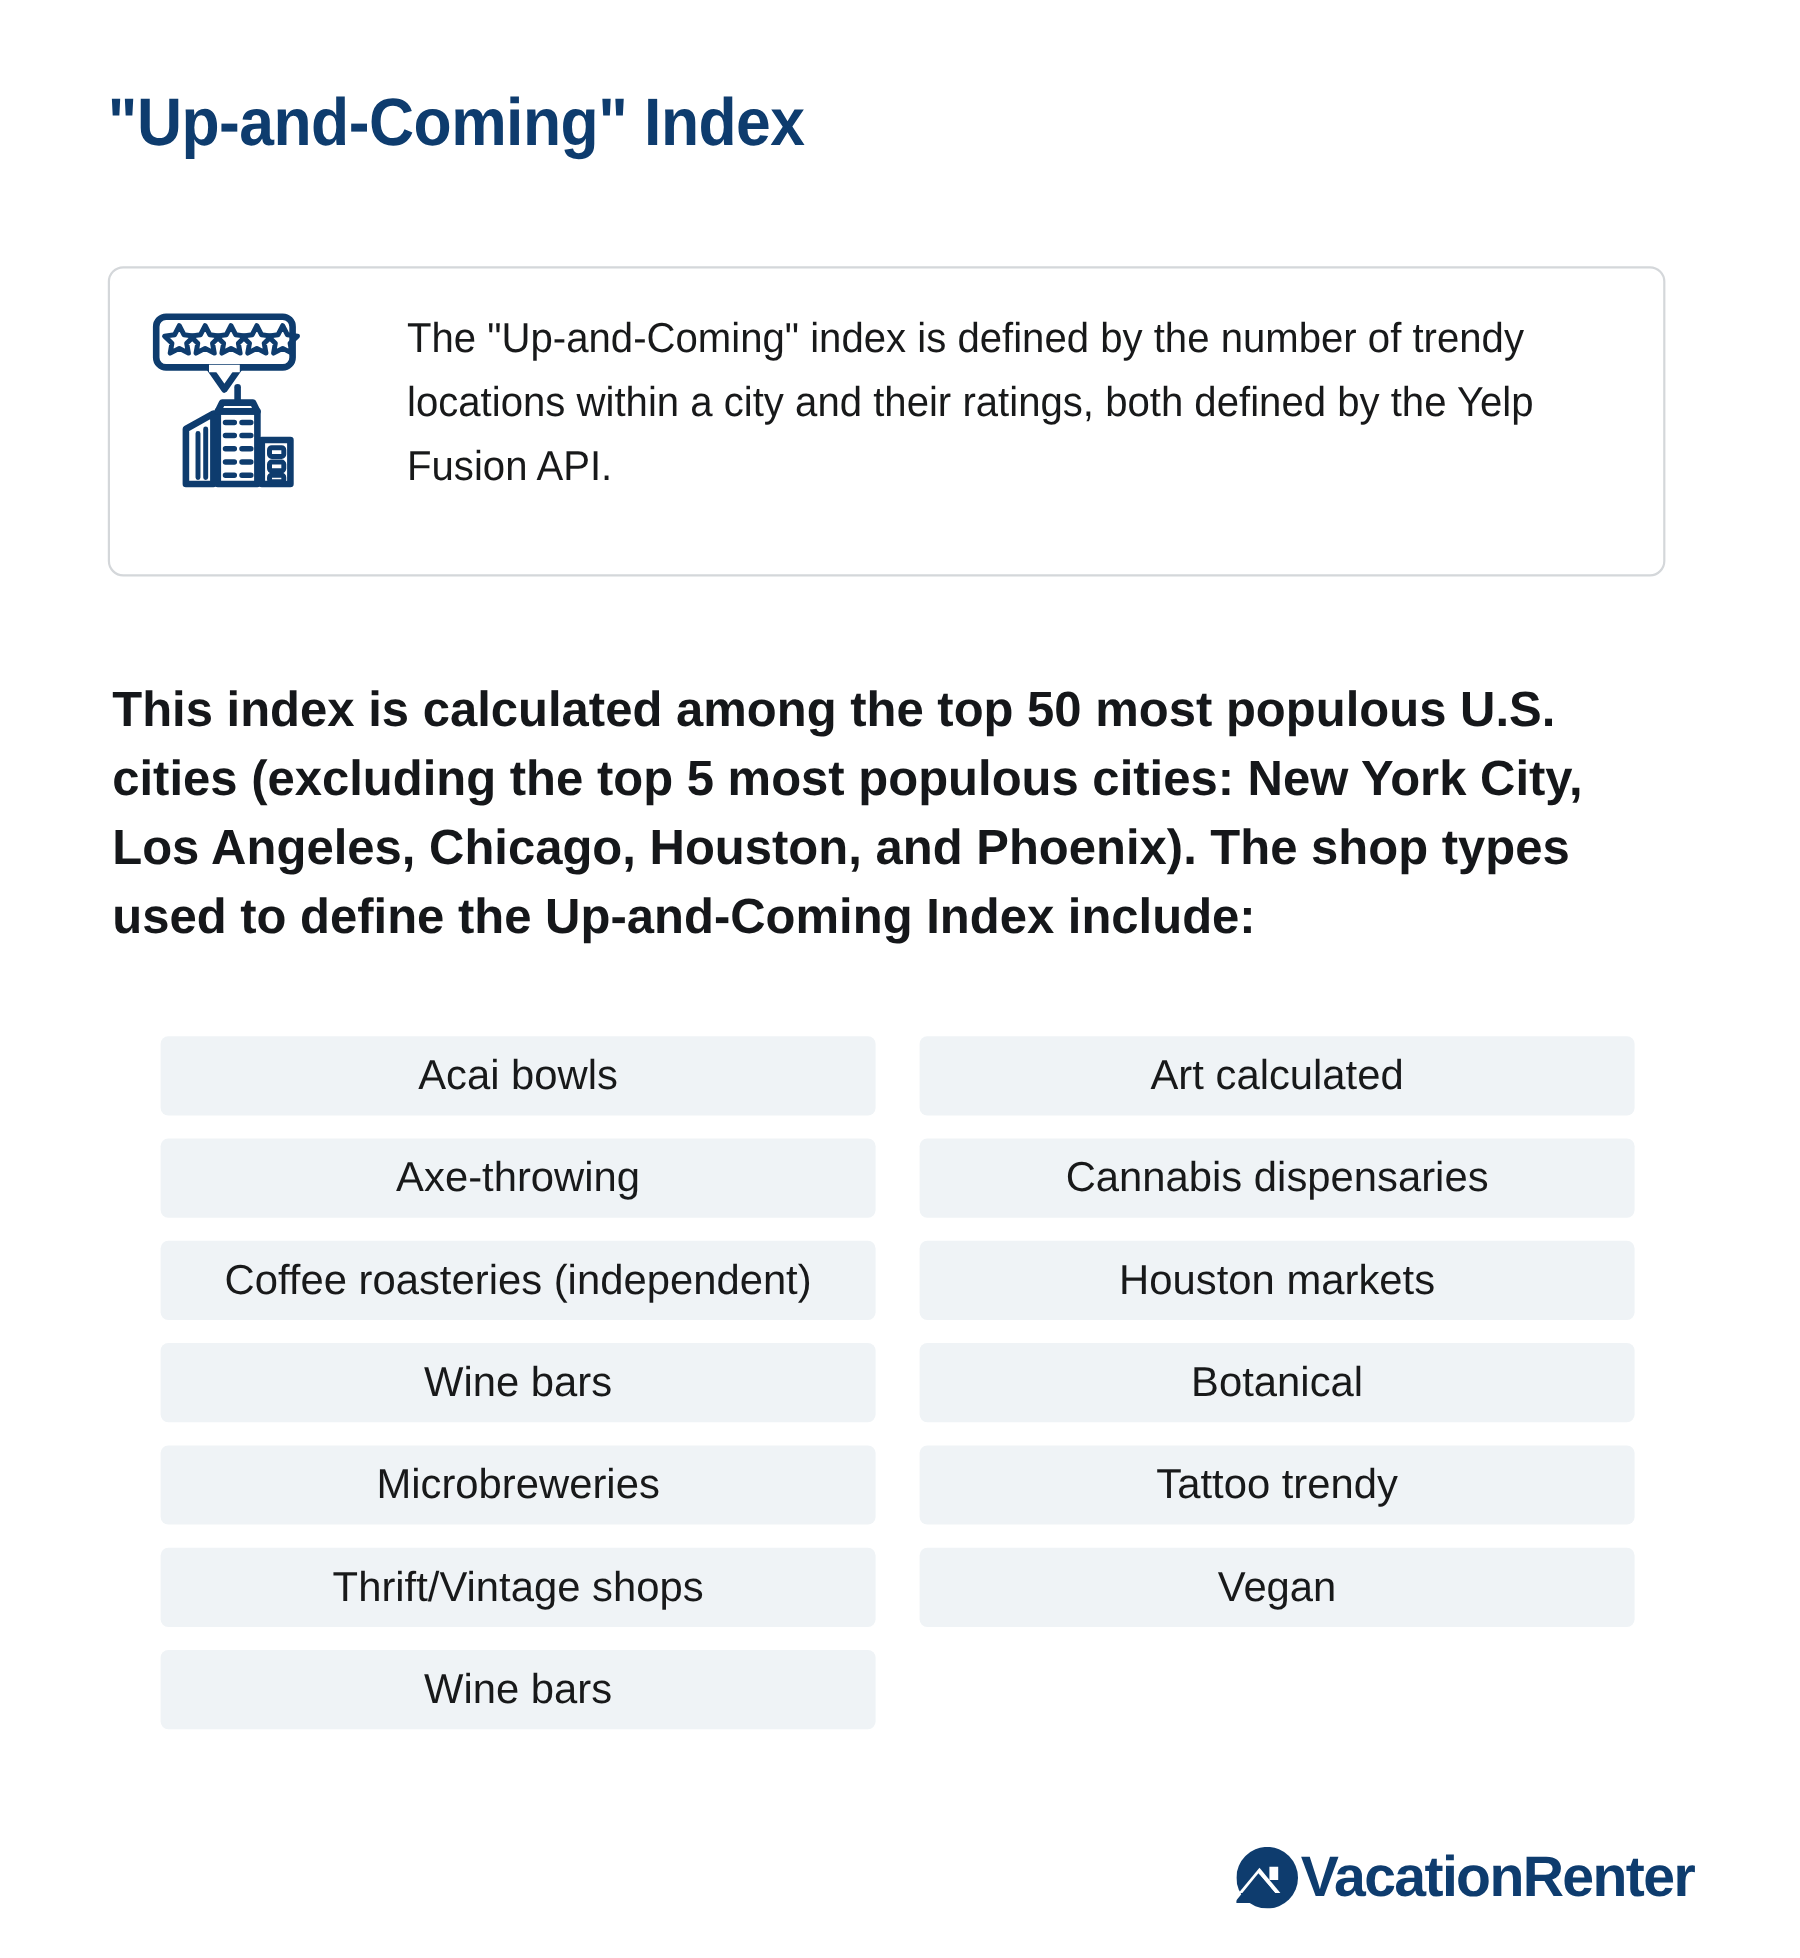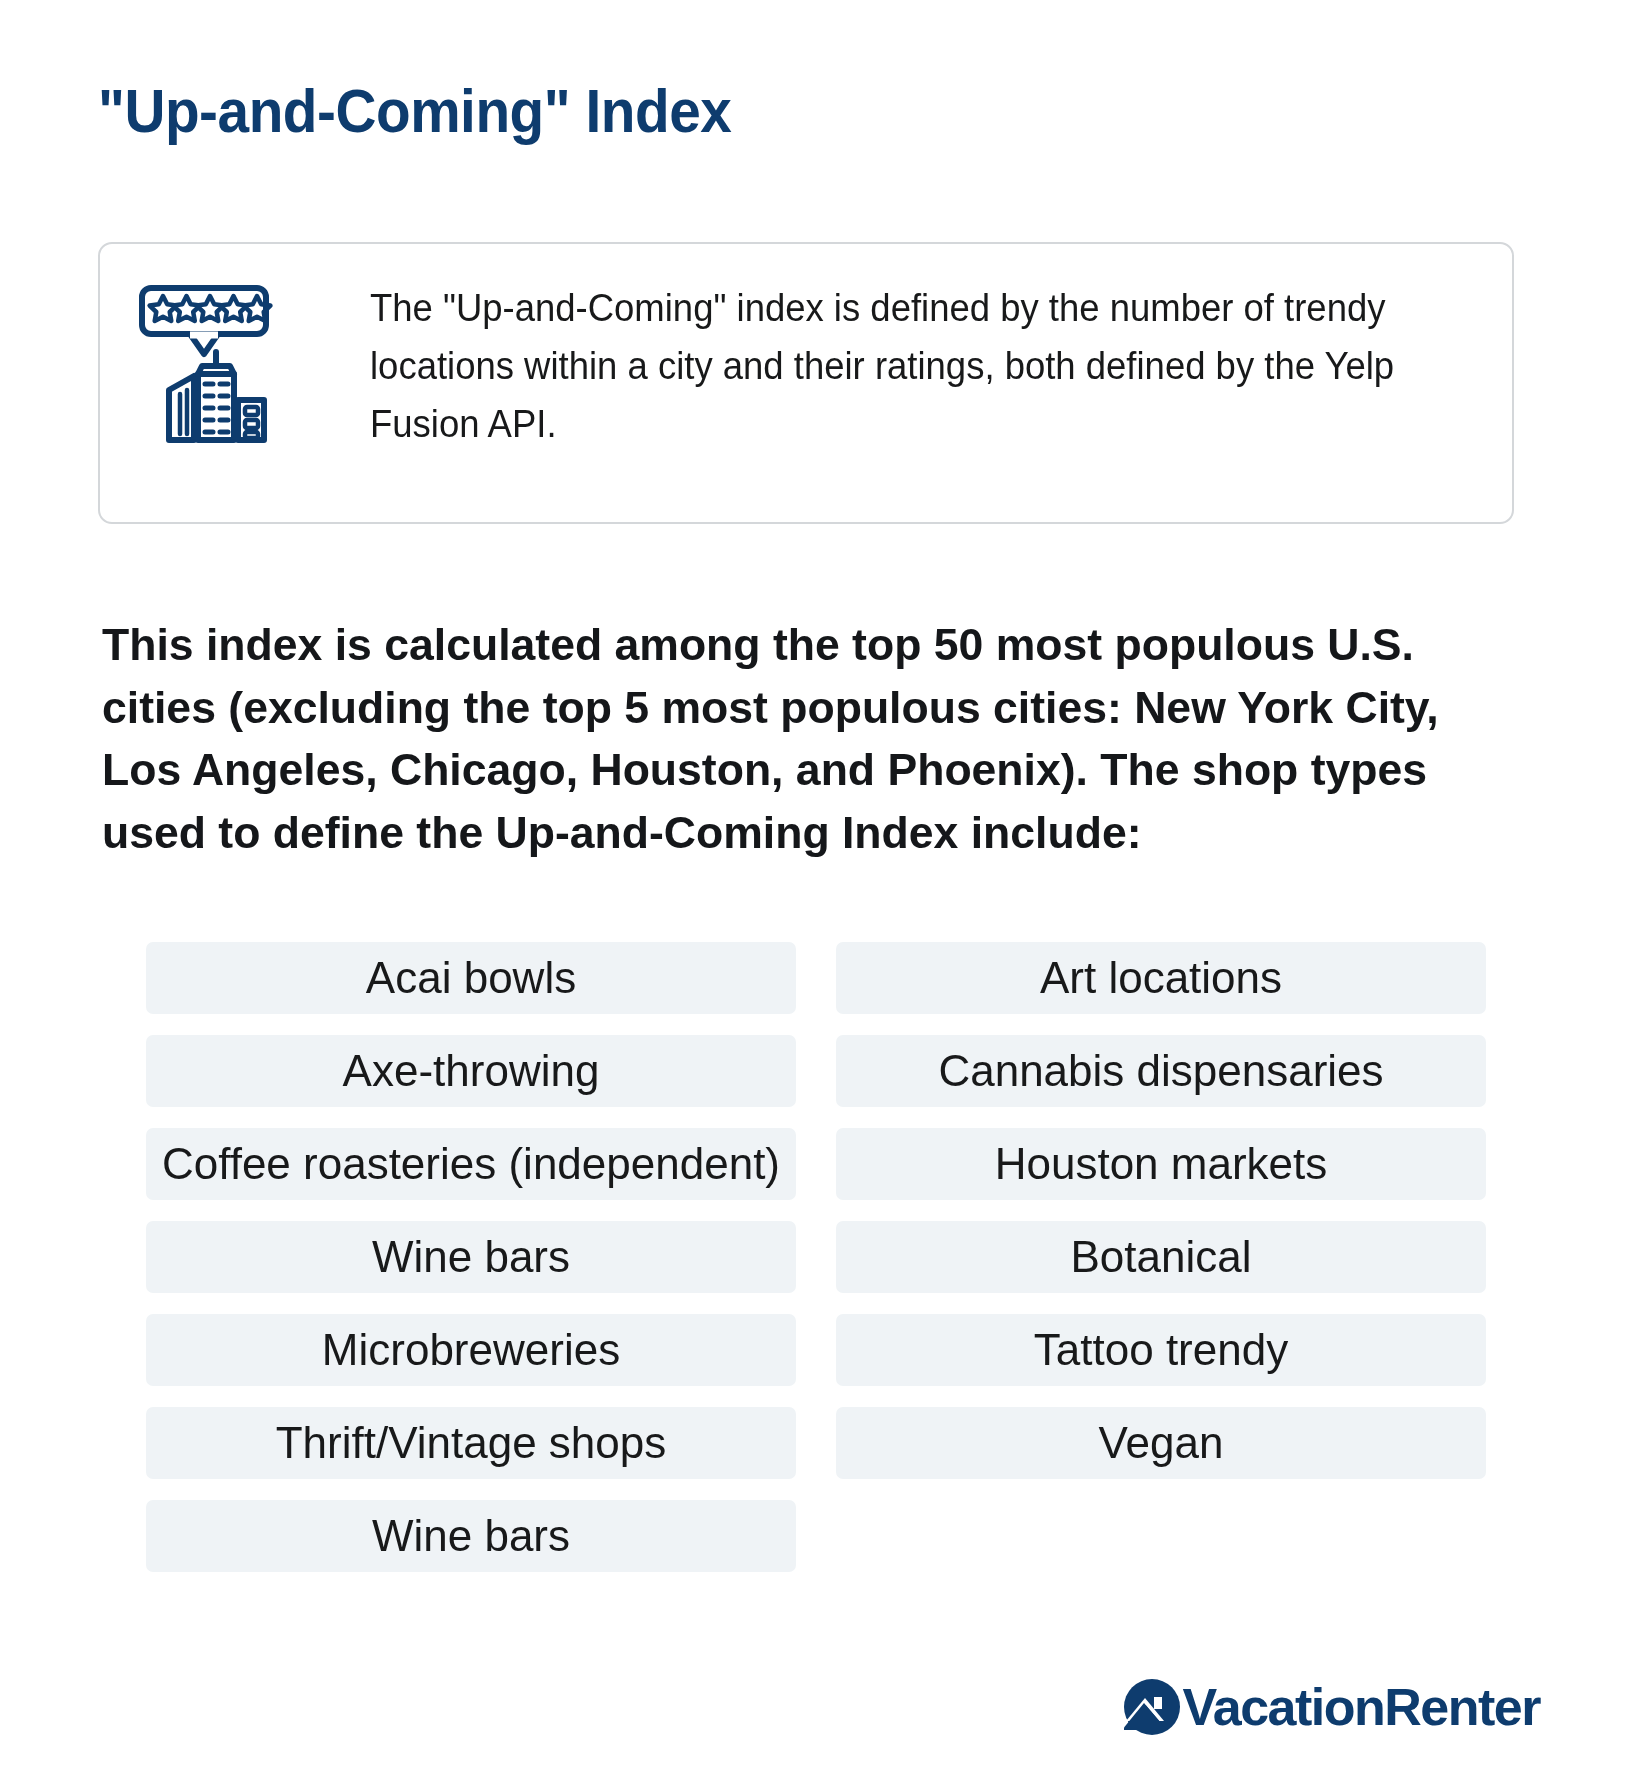--- a/index.html
+++ b/index.html
@@ -103,21 +103,21 @@
     column-gap: 40px;
     row-gap: 21px;
   }
   .pill {
     height: 72px;
     background: #eff3f6;
     border-radius: 7px;
     display: flex;
     align-items: center;
     justify-content: center;
-    font-size: 44px;
+    font-size: 38px;
     color: #18191a;
     font-family: "Liberation Sans Narrow", "Liberation Sans", sans-serif;
     white-space: nowrap;
   }
 
   
   .logo {
     position: absolute;
     right: 96px;
     top: 1676px;
@@ -190,21 +190,21 @@
       </svg>
     </div>
 
     <div class="info-text">The "Up-and-Coming" index is defined by the number of trendy locations within a city and their ratings, both defined by the Yelp Fusion API.</div>
   </div>
 
   <div class="lead">This index is calculated among the top 50 most populous U.S. cities (excluding the top 5 most populous cities: New York City, Los Angeles, Chicago, Houston, and Phoenix). The shop types used to define the Up-and-Coming Index include:</div>
 
   <div class="pill-grid">
     <div class="pill">Acai bowls</div>
-    <div class="pill">Art locations</div>
+    <div class="pill">Art calculated</div>
 
     <div class="pill">Axe-throwing</div>
 
     <div class="pill">Cannabis dispensaries</div>
     <div class="pill">Coffee roasteries (independent)</div>
 
     <div class="pill">Houston markets</div>
     <div class="pill">Wine bars</div>
 
     <div class="pill">Botanical</div>

